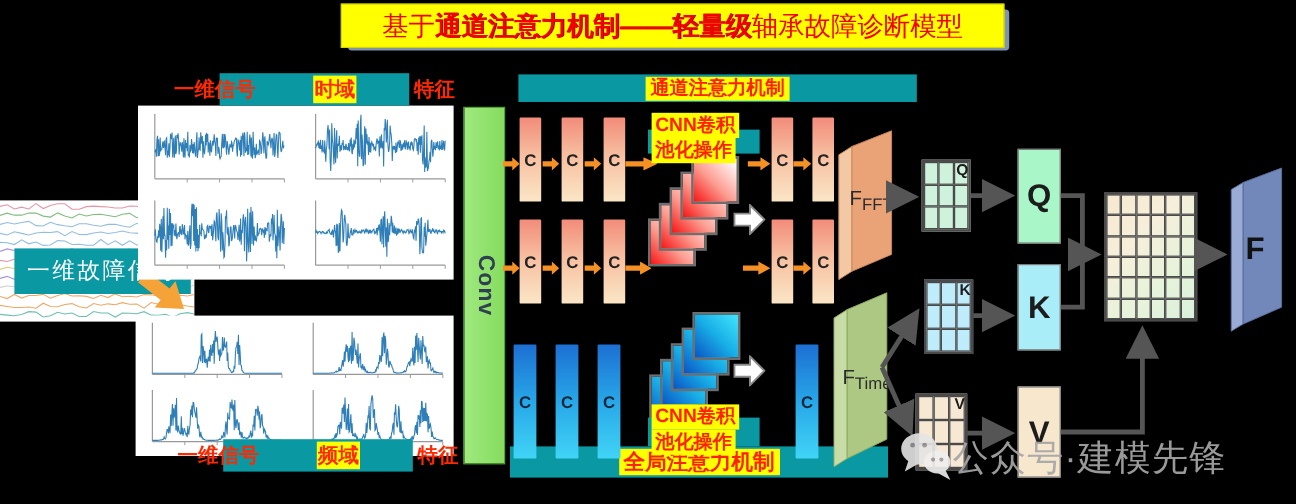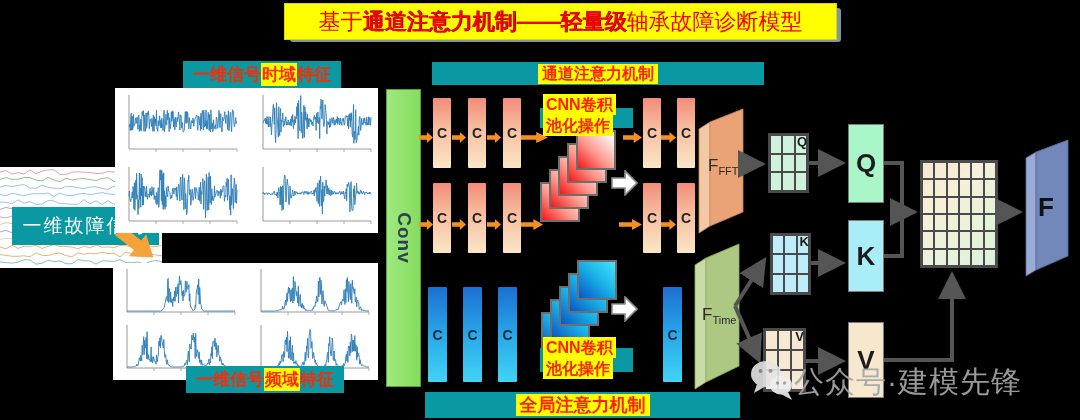--- a/index.html
+++ b/index.html
@@ -1,19 +1,19 @@
 <!DOCTYPE html>
 <html><head>
 <meta charset="utf-8">
 <style>
   html,body{margin:0;padding:0;background:#000;}
   .stage{position:relative;width:1080px;height:420px;background:#000;overflow:hidden;
          font-family:"Liberation Sans","DejaVu Sans",sans-serif;}
   .abs{position:absolute;}
-  .teal{background:#0A99A3;}
+  .teal{background:#0A99A3;gap:48px;}
   
   #title-shadow{left:290px;top:8px;width:551px;height:34px;background:#7E95AB;border-radius:3px;}
   #title{left:284px;top:3px;width:551px;height:35px;background:#FFFF00;border:1px solid #d8d800;
          display:flex;align-items:center;justify-content:center;font-size:22px;color:#F40000;white-space:nowrap;}
   #title .tb{font-weight:800;text-shadow:0.7px 0 #8a0000;}
   #title .tn{font-weight:500;}
   
   .feature-label{height:27px;display:flex;align-items:center;justify-content:center;
                  font-size:17px;font-weight:700;color:#FF2800;white-space:nowrap;}
   .feature-label .hl{background:#FFFF00;padding:0 1px;}
@@ -42,21 +42,21 @@
                  font-size:16px;line-height:21px;padding:0 3px;white-space:nowrap;}
   
   .grid-box{display:grid;border:2px solid #4A4A4A;box-sizing:border-box;}
   .grid-box .gcell{border:1px solid #4A4A4A;}
   .grid-letter{position:absolute;top:1px;right:4px;font-size:13px;font-weight:700;color:#1c1c1c;}
   .qkv-rect{display:flex;align-items:center;justify-content:center;font-size:26px;font-weight:600;
             color:#1C1C1C;border:1px solid #7a7a7a;box-sizing:border-box;}
   #big-grid{background:linear-gradient(135deg,#F7E8D0 0%,#F6EFDA 35%,#E6F3DA 70%,#D9F0DC 100%);}
   
   .panel-label{color:#2A2A2A;font-size:17px;line-height:15px;}
-  .panel-label sub{font-size:11px;}
+  .panel-label sub{font-size:14px;}
   .fout-label{color:#111;font-size:26px;font-weight:600;}
   
   #wm-text{left:794px;top:362px;font-size:30px;color:#A6A6A6;opacity:.92;letter-spacing:1px;font-weight:500;white-space:nowrap;}
 </style>
 </head>
 <body>
 
 <div class="stage">
 
   <div class="abs" id="title-shadow"></div>
@@ -177,21 +177,21 @@
   </div>
   <div class="abs teal feature-label" style="left:186px;top:366px;width:158px;">
     <span>一维信号</span>
       <span class="hl">频域</span>
       <span>特征</span>
   </div>
 
   <div class="abs teal banner" style="left:432px;top:62px;width:332px;height:23px;">
     <span class="ylabel">通道注意力机制</span>
   </div>
-  <div class="abs teal banner" style="left:425px;top:392px;width:315px;height:26px;">
+  <div class="abs teal banner" style="left:425px;top:372px;width:315px;height:26px;">
     <span class="ylabel" style="font-size:18px;line-height:22px;">全局注意力机制</span>
   </div>
 
   <div class="abs" id="conv-bar">
     <span>Conv</span>
   </div>
 
   <div class="abs" id="gen-layer" style="left:0;top:0;width:1080px;height:420px;">
       <div class="cbar" style="position: absolute; left: 433px; top: 98px;">C</div>
       <div class="cbar" style="position: absolute; left: 468px; top: 98px;">C</div>

